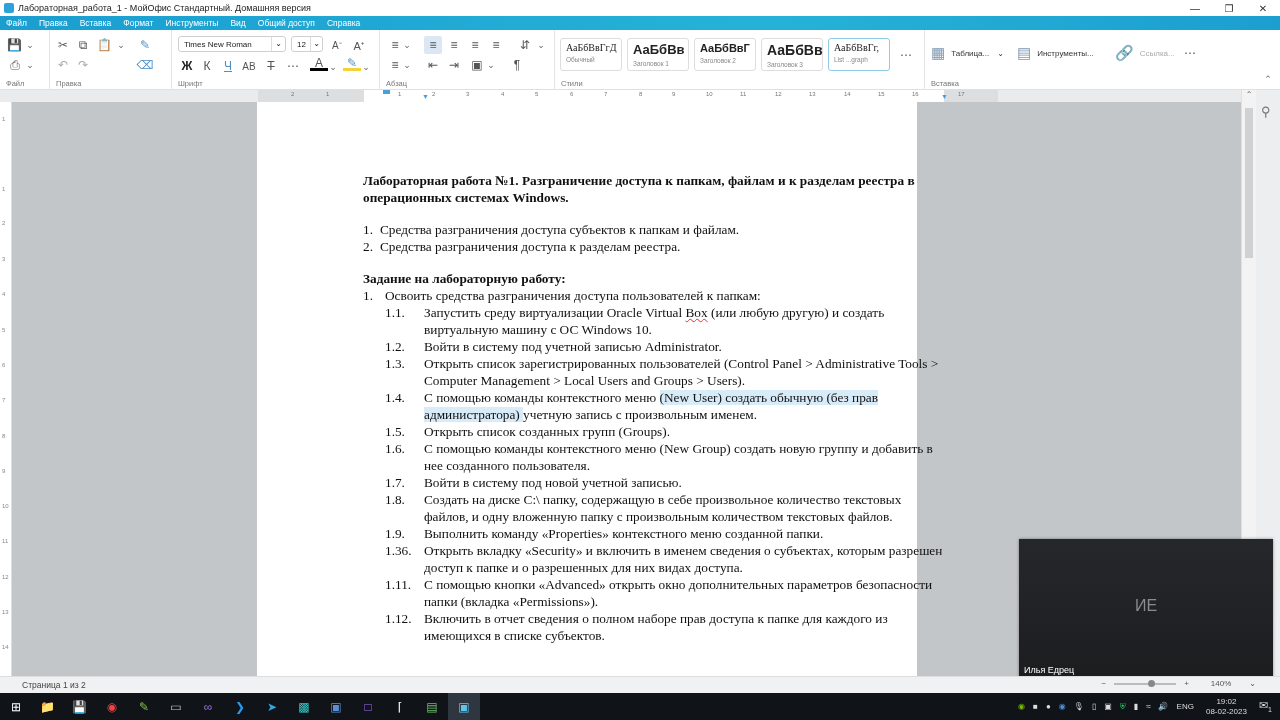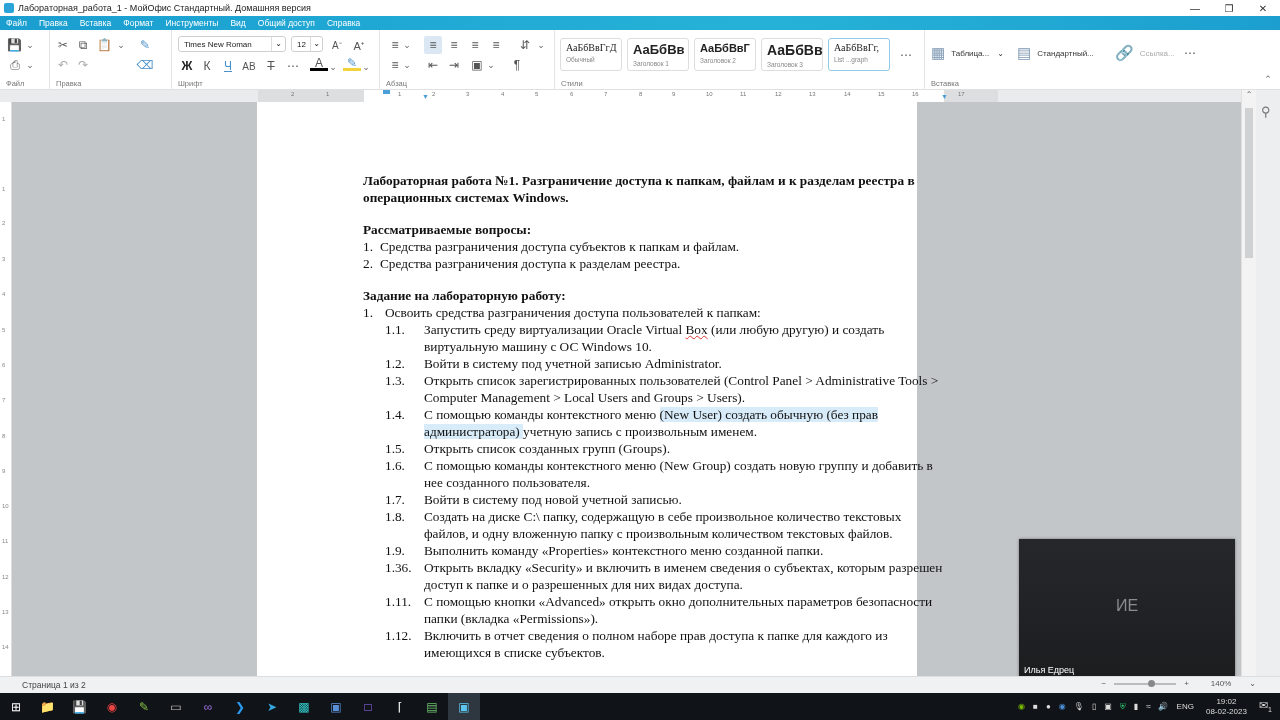--- a/index.html
+++ b/index.html
@@ -50,21 +50,21 @@
 .vscroll{position:absolute;top:90px;left:1241px;width:15px;height:586px;background:#f3f3f3;border-left:1px solid #e0e0e0}
 .vscroll .up{font-size:8px;text-align:center;color:#555}
 .vscroll .thumb{position:absolute;top:18px;left:3px;width:8px;height:150px;background:#cfd1d3}
 .rightpane{position:absolute;top:90px;left:1256px;width:24px;height:586px;background:#eceef0}
 .rightpane .search{position:absolute;top:14px;left:5px;font-size:13px;color:#777}
 .statusbar{position:absolute;top:676px;left:0;width:1280px;height:17px;background:#f0f1f2;border-top:1px solid #ddd;font-size:8.5px;color:#444}
 .statusbar .pg{position:absolute;left:22px;top:3px}
 .zoom{position:absolute;right:24px;top:2px;display:flex;align-items:center;gap:8px;font-size:8px;color:#555}
 .zoom .track{width:62px;height:2px;background:#bbb;position:relative}
 .zoom .knob{position:absolute;left:34px;top:-3px;width:7px;height:7px;border-radius:50%;background:#888}
-.video{position:absolute;top:539px;left:1019px;width:216px;height:138px;background:linear-gradient(#25282b,#1c1d1f);box-shadow:0 0 3px rgba(0,0,0,.4)}
+.video{position:absolute;top:539px;left:1019px;width:254px;height:138px;background:linear-gradient(#25282b,#1c1d1f);box-shadow:0 0 3px rgba(0,0,0,.4)}
 .video .init{position:absolute;top:58px;width:100%;text-align:center;font-size:16px;color:#8a8c8f}
 .video .name{position:absolute;bottom:2px;left:5px;font-size:9px;color:#fff}
 .taskbar{position:absolute;top:693px;left:0;width:1280px;height:27px;background:#101418;display:flex;align-items:center}
 .tb-icon{width:32px;height:27px;display:flex;align-items:center;justify-content:center;font-size:12px;color:#fff}
 .tb-icon.active{background:#2e3640}
 .tray{position:absolute;right:0;top:0;height:27px;display:flex;align-items:center;font-size:8px;color:#ddd}
 .tray span{margin:0 4px}
 .clock{text-align:center;line-height:10px;font-size:8px;color:#ddd;margin:0 8px}
 </style>
 </head>
@@ -173,21 +173,21 @@
   </div>
 
   <div class="rgroup" style="left:925px;width:355px;border-right:none">
     <div class="insert-item" style="left:6px">
       <span class="ic">▦</span>
       <span>Таблица...</span>
       <span style="margin-left:8px;font-size:8px">⌄</span>
     </div>
     <div class="insert-item" style="left:92px">
       <span class="ic">▤</span>
-      <span>Стандартный...</span>
+      <span>Инструменты...</span>
     </div>
     <div class="insert-item" style="left:190px;color:#aaa">
       <span class="ic" style="color:#ccc">🔗</span>
       <span>Ссылка...</span>
     </div>
     <span class="ricon" style="left:256px;top:14px">⋯</span>
     <span class="ricon sm" style="left:338px;top:40px">⌃</span>
     <span class="glabel">Вставка</span>
   </div>
 </div>
@@ -235,21 +235,20 @@
   <span class="num" style="top:472px">12</span>
   <span class="num" style="top:507px">13</span>
   <span class="num" style="top:542px">14</span>
 </div>
 
 <div class="canvas">
   <div class="page">
     <div class="doc">
       <div class="b">Лабораторная работа №1. Разграничение доступа к папкам, файлам и к разделам реестра в операционных системах Windows.</div>
       <div class="gap"></div>
-      <div class="b">Рассматриваемые вопросы:</div>
       <div class="li1">
           <span class="n">1.</span>
           <span>Средства разграничения доступа субъектов к папкам и файлам.</span>
         </div>
       <div class="li1">
           <span class="n">2.</span>
           <span>Средства разграничения доступа к разделам реестра.</span>
         </div>
       <div class="gap"></div>
       <div class="b">Задание на лабораторную работу:</div>

